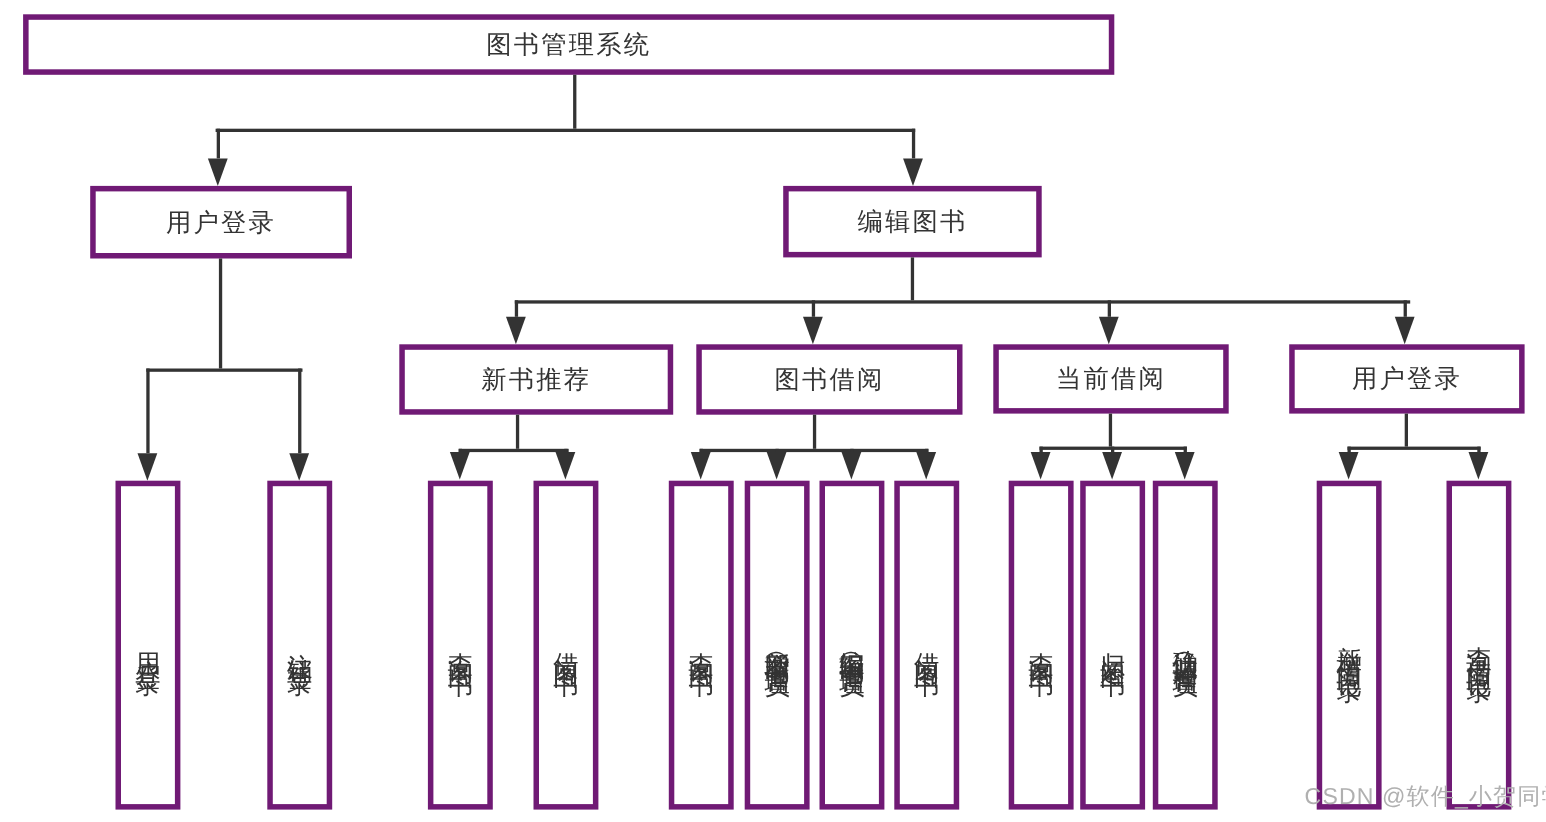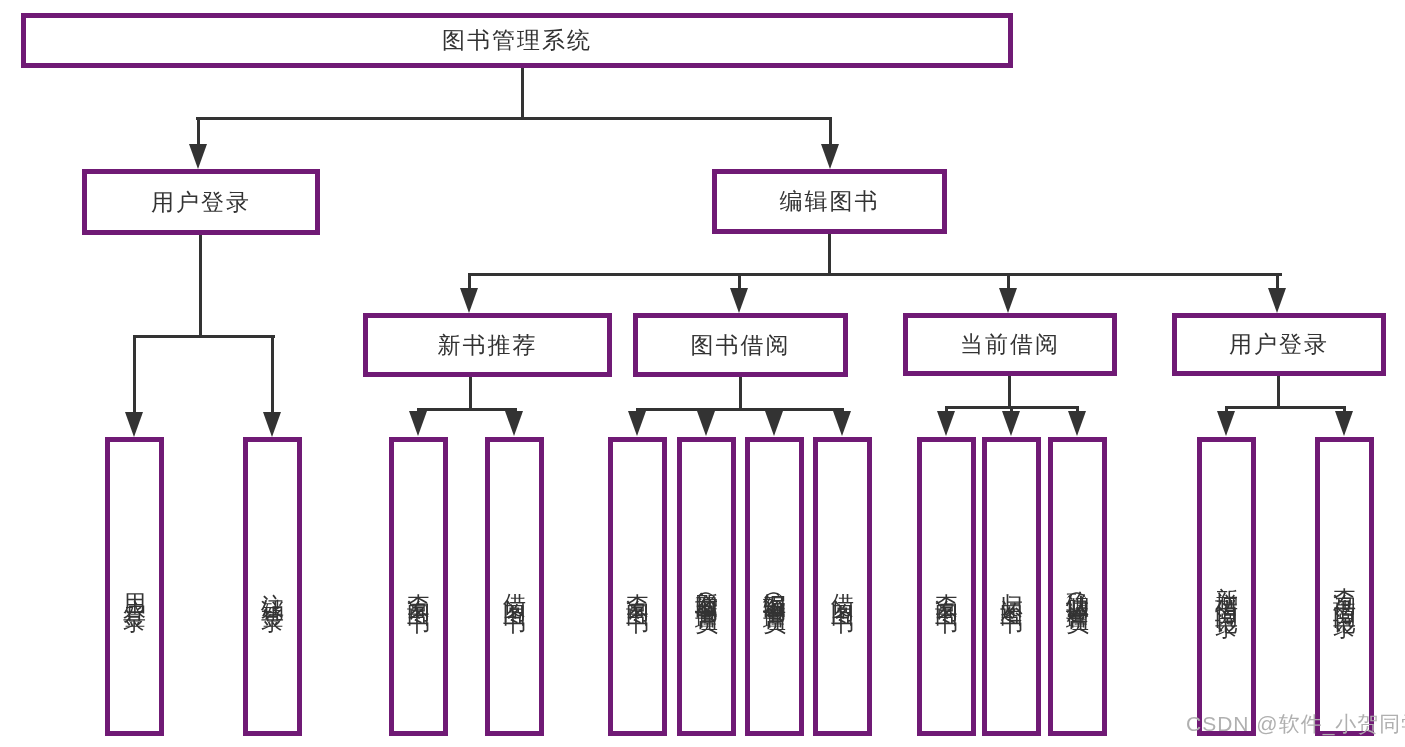--- a/index.html
+++ b/index.html
@@ -102,21 +102,21 @@
 
   <div class="v-line" style="left:828px; top:234px; height:39px;"></div>
   <div class="h-line" style="left:468px; top:273px; width:814px;"></div>
   <div class="arrow" style="left:468px; top:273px; height:15px;"></div>
   <div class="arrow" style="left:738px; top:273px; height:15px;"></div>
   <div class="arrow" style="left:1007px; top:273px; height:15px;"></div>
   <div class="arrow" style="left:1276px; top:273px; height:15px;"></div>
 
   <div class="box" style="left:363px; top:313px; width:249px; height:64px;">新书推荐</div>
 
-  <div class="box" style="left:633px; top:313px; width:215px; height:64px;">图书借阅</div>
+  <div class="box" style="left:633px; top:313px; width:242px; height:64px;">图书借阅</div>
 
   <div class="box" style="left:903px; top:313px; width:214px; height:63px;text-align:right;">当前借阅</div>
 
   <div class="box" style="left:1172px; top:313px; width:214px; height:63px;">用户登录</div>
 
   <div class="v-line" style="left:469px; top:377px; height:31px;"></div>
   <div class="h-line" style="left:417px; top:408px; width:100px;"></div>
   <div class="arrow" style="left:417px; top:408px; height:3px;"></div>
   <div class="arrow" style="left:513px; top:408px; height:3px;"></div>
 

